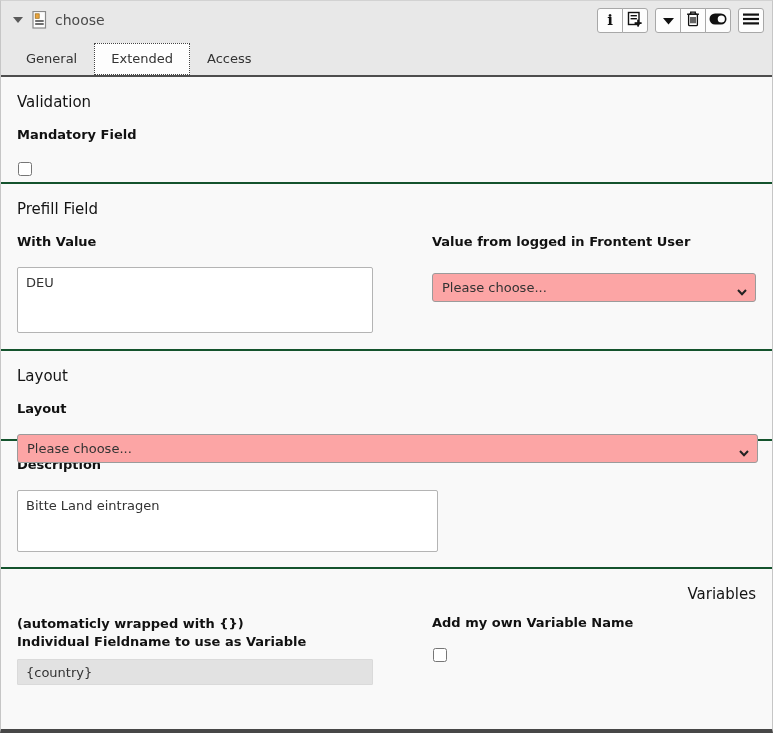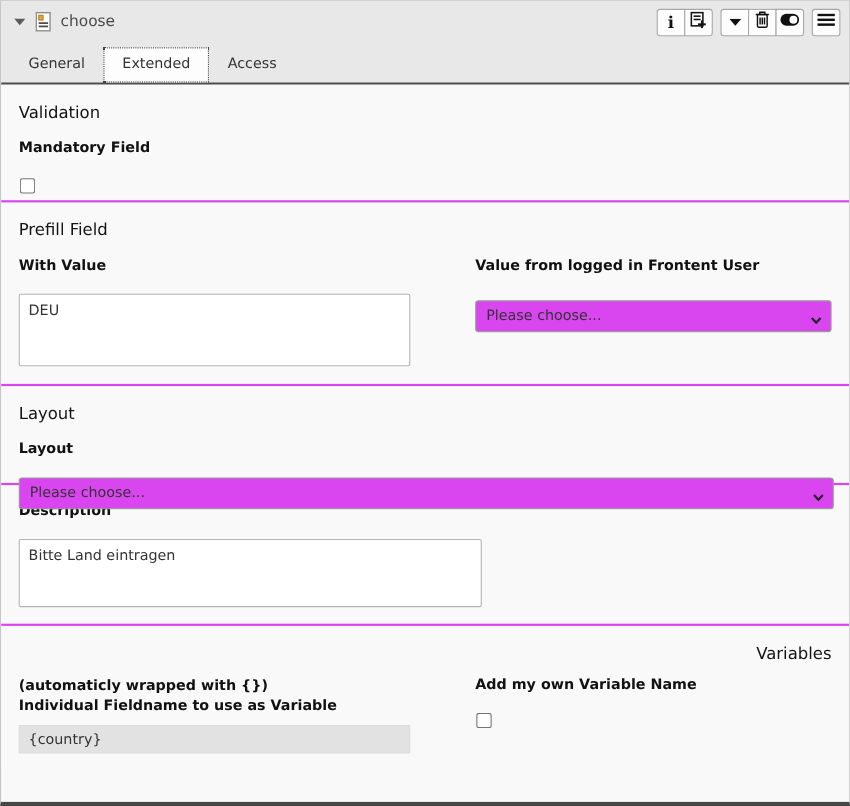--- a/index.html
+++ b/index.html
@@ -63,21 +63,21 @@
     font-size: 13px; color: #333;
     cursor: pointer;
   }
   .tab.active {
     background: #fdfdfd;
     outline: 1px dotted #444;
     outline-offset: -1px;
   }
   
   .section { padding: 12px 16px 0; background: #f9f9f9; }
-  .section + .section { border-top: 2px solid #d946ef; }
+  .section + .section { border-top: 2px solid #14532d; }
   .sec-heading { font-size: 15px; font-weight: 400; color: #141414; margin: 4px 0 16px; }
   .field-label { font-weight: bold; font-size: 13px; color: #111; margin-bottom: 18px; }
   .field-label.tight { margin-bottom: 8px; line-height: 1.4; }
   .cols { display: flex; gap: 29px; }
   .col-l { width: 356px; margin-right: 30px; }
   .col-r { width: 355px; }
   input[type="checkbox"] {
     width: 14px; height: 14px; margin: 2px 0 0 1px;
     accent-color: #ffffff;
   }
@@ -87,21 +87,21 @@
     border: 1px solid #b4b4b4; border-radius: 2px;
     background: #fff; padding: 7px 8px;
     resize: none; display: block; outline: none;
   }
   .select-wrap { position: relative; }
   select {
     -webkit-appearance: none; appearance: none;
     width: 100%; height: 29px;
     font-family: "DejaVu Sans", "Liberation Sans", sans-serif;
     font-size: 13px; color: #333;
-    background: #d946ef;
+    background: #fca5a5;
     border: 1px solid #9b9b9b; border-radius: 3px;
     padding: 0 26px 0 9px;
     outline: none;
   }
   .select-chevron {
     position: absolute; right: 9px; top: 11px; pointer-events: none;
   }
   .readonly-input {
     width: 356px; height: 26px;
     background: #e2e2e2;

